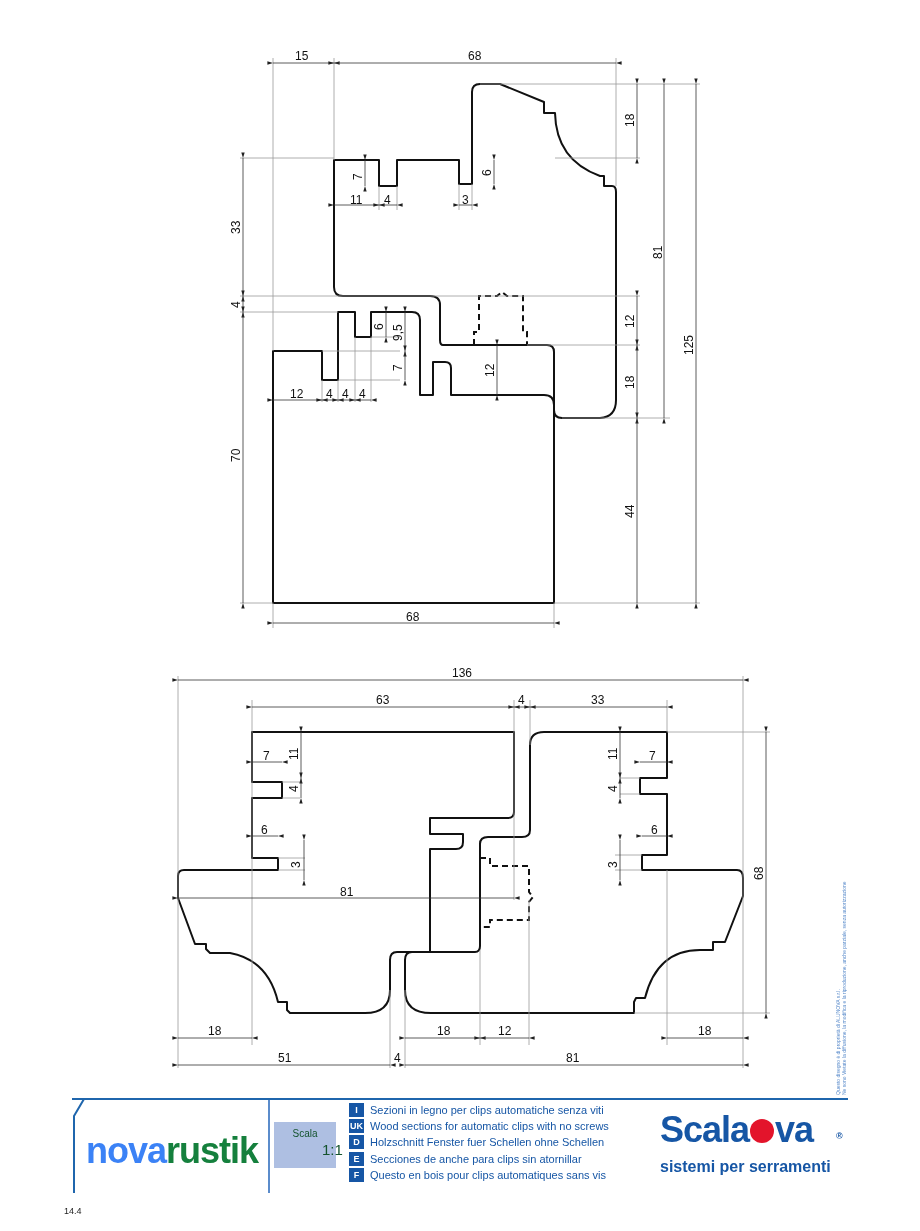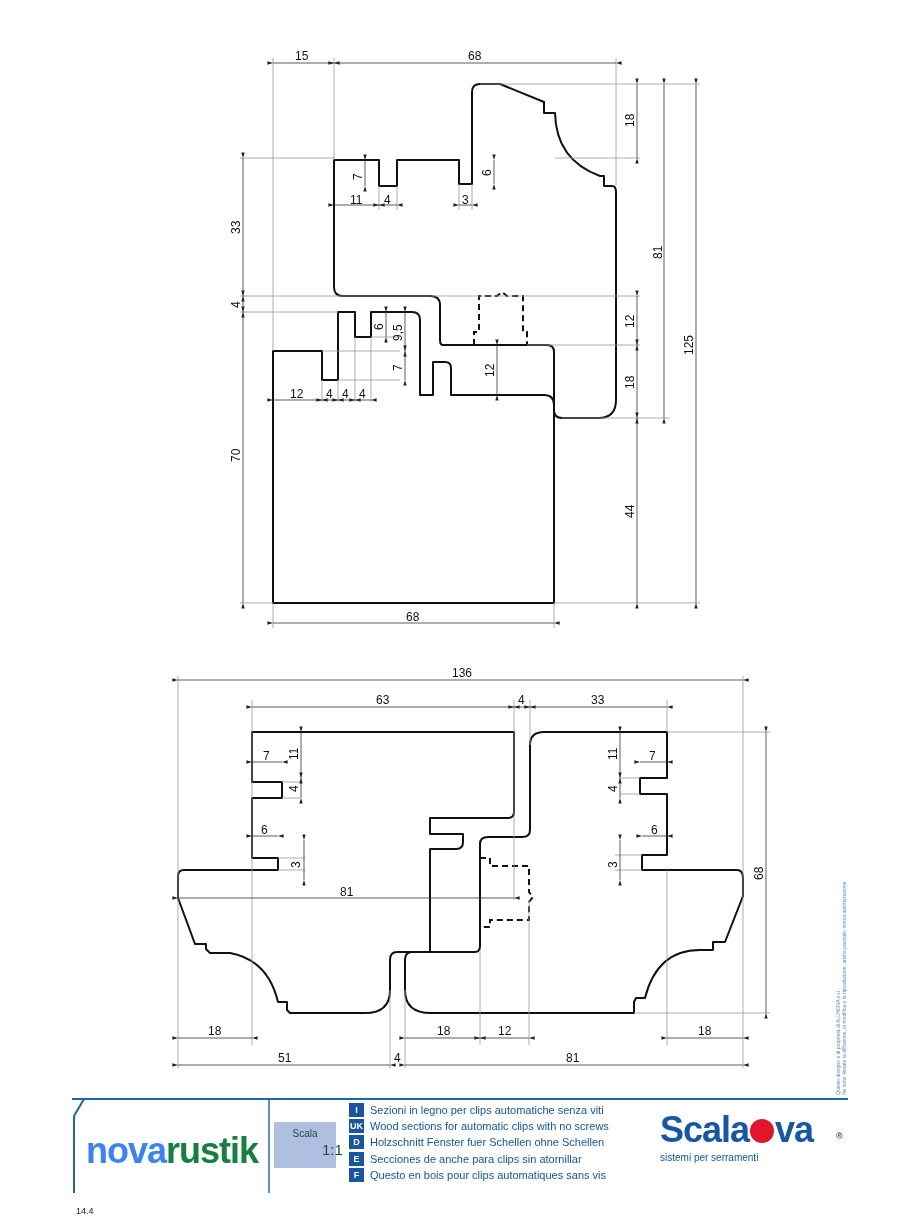--- a/index.html
+++ b/index.html
@@ -19,23 +19,23 @@
   .scale{position:absolute;left:274px;top:27px;width:62px;height:46px;background:#aebfe2;color:#14532d;text-align:center;}
   .scale .l1{font-size:10px;margin-top:6px;}
   .scale .l2{font-size:15px;margin-top:2px;margin-left:48px;}
   .langs{position:absolute;left:349px;top:7px;}
   .lrow{height:16.2px;display:flex;align-items:center;}
   .badge{width:15px;height:14px;background:#1656a5;color:#fff;font-size:9px;font-weight:bold;display:flex;align-items:center;justify-content:center;margin-right:6px;}
   .ltext{color:#1656a5;font-size:11px;}
   .logo-alu{position:absolute;left:660px;top:17px;}
   .alu-word{font-size:36px;font-weight:bold;color:#1656a5;letter-spacing:-1px;line-height:1;position:relative;}
   .alu-o{display:inline-block;width:24px;height:24px;border-radius:50%;background:#e3142b;vertical-align:-1px;margin:0 1px;}
-  .alu-sub{font-size:10px;color:#1656a5;font-weight:normal;margin-top:4px;}
+  .alu-sub{font-size:16px;color:#1656a5;font-weight:bold;margin-top:10px;}
   .reg{font-size:9px;color:#1656a5;position:absolute;left:176px;top:20px;}
-  .pagenum{position:absolute;left:76px;top:1206px;font-size:9px;color:#222;}
+  .pagenum{position:absolute;left:64px;top:1206px;font-size:9px;color:#222;}
   .vnote{position:absolute;left:835px;top:1095px;width:270px;transform-origin:0 0;transform:rotate(-90deg);font-size:5px;color:#5b8ccb;line-height:6px;}
 </style>
 </head>
 <body>
 
 <svg class="drawing" width="920" height="1095" viewBox="0 0 920 1095">
   <defs>
     <marker id="arr" viewBox="0 0 10 10" refX="0" refY="5" markerWidth="7" markerHeight="7" orient="auto-start-reverse">
       <path d="M10,2 L0,5 L10,8 z" fill="#222"></path>
     </marker>

